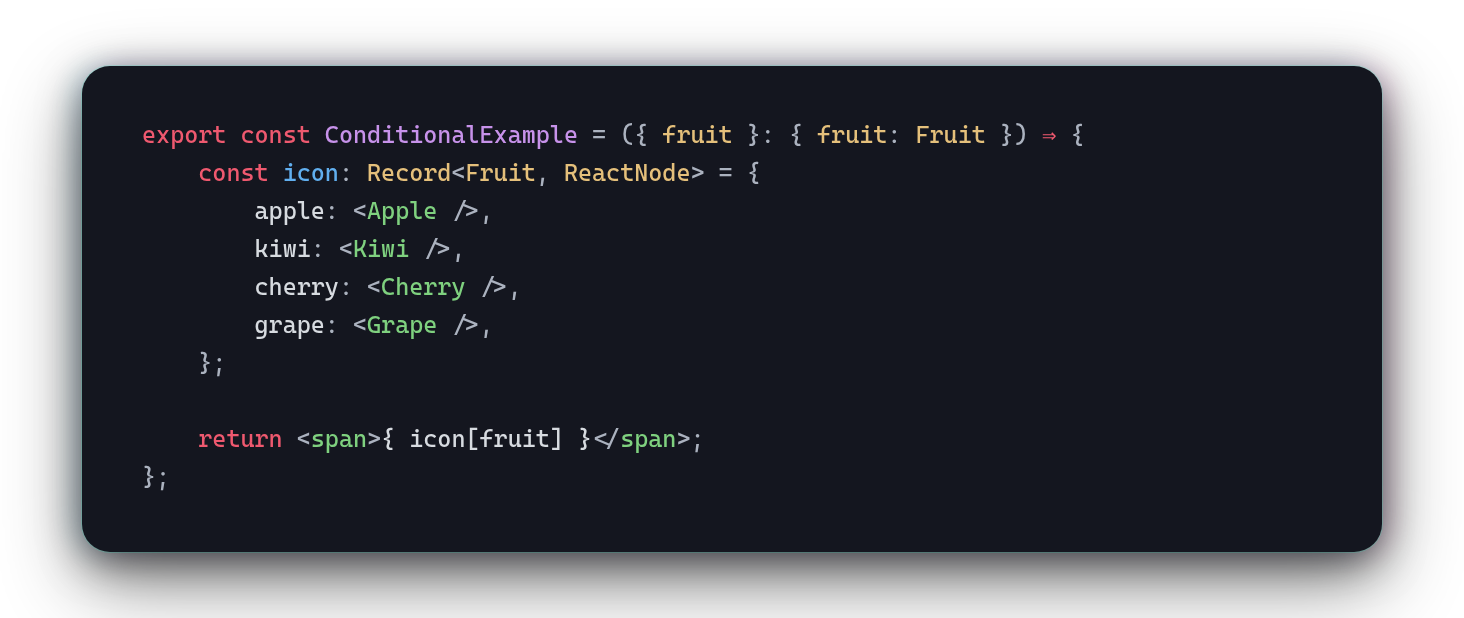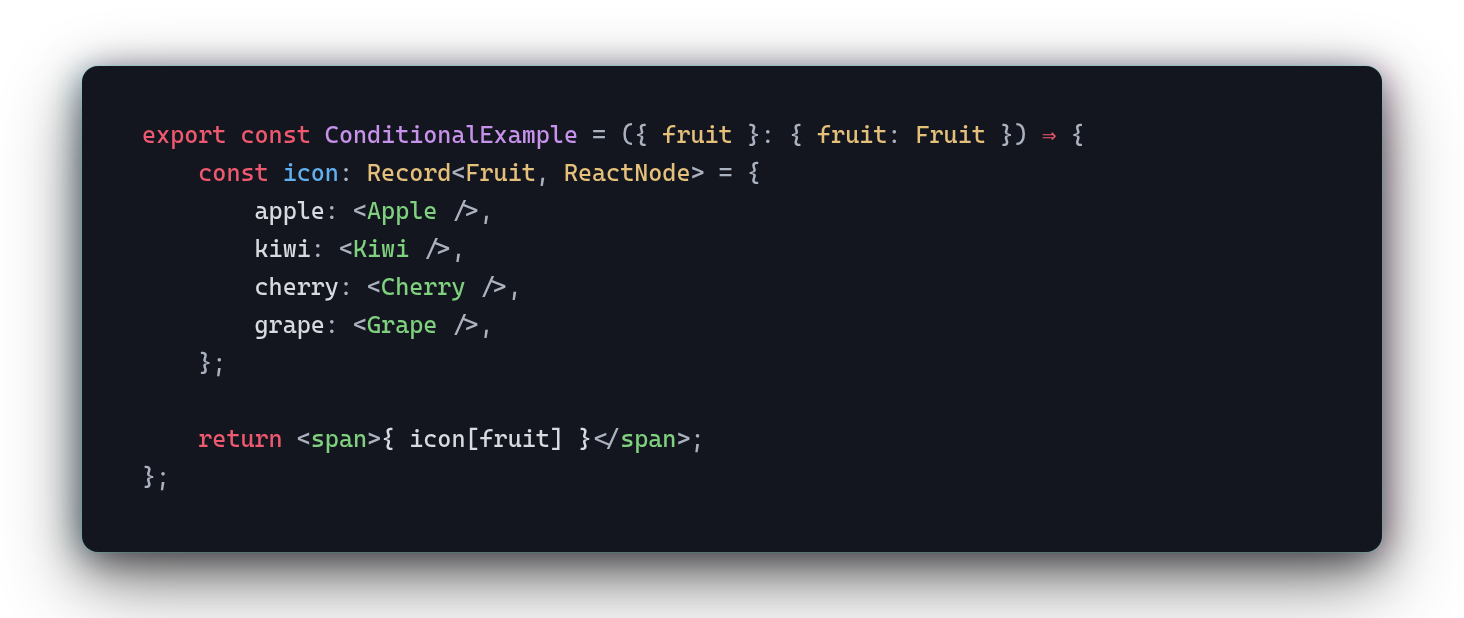--- a/index.html
+++ b/index.html
@@ -15,21 +15,21 @@
     width: 1464px;
     height: 618px;
     display: flex;
     align-items: center;
     justify-content: center;
   }
   .card {
     position: relative;
     width: 1300px;
     background: #14161f;
-    border-radius: 16px;
+    border-radius: 28px;
     padding: 50px 60px 56px 60px;
     box-sizing: border-box;
     box-shadow:
       0 0 0 1px rgba(0,255,200,0.15),
       0 10px 40px rgba(0,0,0,0.55),
       0 30px 80px rgba(0,0,0,0.45),
       -8px 0 24px rgba(0,200,255,0.12),
        8px 0 24px rgba(255,0,180,0.10);
   }
   pre.code {

